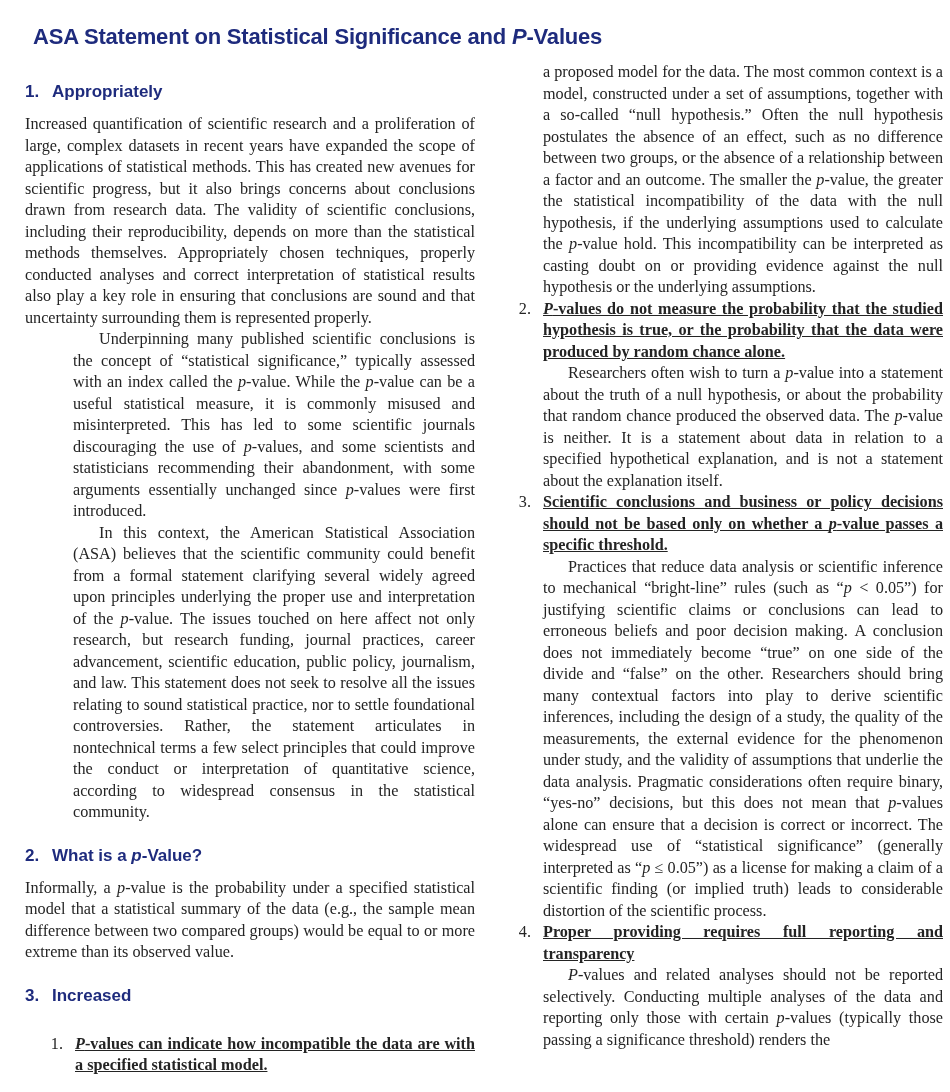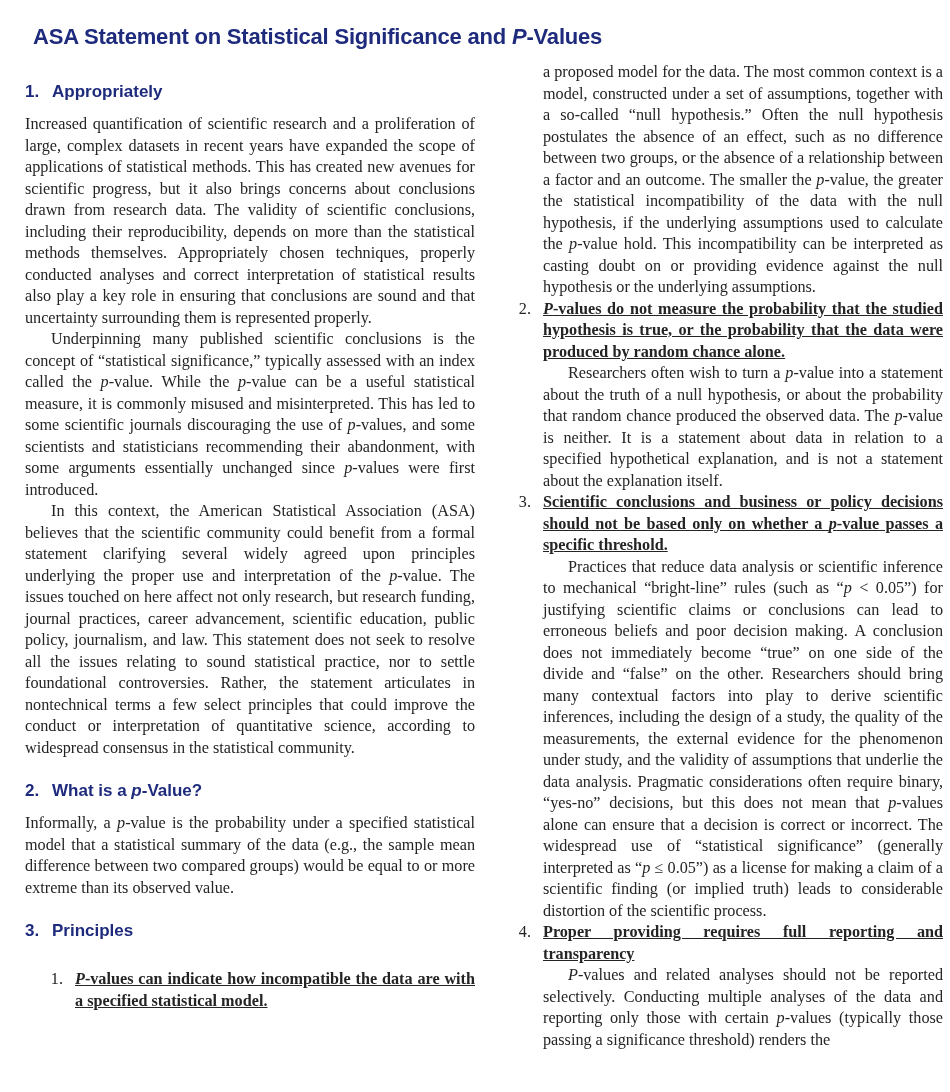--- a/index.html
+++ b/index.html
@@ -35,21 +35,21 @@
     font-weight: 700;
     font-size: 17px;
     color: var(--accent, #1e2b7d);
     margin: 21px 0 12px 0;
     text-align: left;
     line-height: 21px;
   }
   .sec-heading .h-num { display: inline-block; min-width: 27px; }
 
   p.para { margin: 0; }
-  p.para.indent { text-indent: 26px; }
+  p.para.indent { text-indent: 26px; margin-left: 48px; }
 
   .principles { margin-top: 28px; }
   .principle { position: relative; padding-left: 50px; margin: 0; }
   .p-num {
     position: absolute; left: 0; top: 0;
     width: 38px; text-align: right;
   }
   .p-lead { font-weight: 700; text-decoration: underline; }
   .p-body { text-indent: 25px; }
   p.para.cont { padding-left: 50px; margin-top: 2px; }
@@ -70,21 +70,21 @@
       <h2 class="sec-heading"><span class="h-num">1.</span><span>Appropriately</span></h2>
 
       <p class="para">Increased quantification of scientific research and a proliferation of large, complex datasets in recent years have expanded the scope of applications of statistical methods. This has created new avenues for scientific progress, but it also brings concerns about conclusions drawn from research data. The validity of scientific conclusions, including their reproducibility, depends on more than the statistical methods themselves. Appropriately chosen techniques, properly conducted analyses and correct interpretation of statistical results also play a key role in ensuring that conclusions are sound and that uncertainty surrounding them is represented properly.</p>
       <p class="para indent">Underpinning many published scientific conclusions is the concept of “statistical significance,” typically assessed with an index called the <i>p</i>-value. While the <i>p</i>-value can be a useful statistical measure, it is commonly misused and misinterpreted. This has led to some scientific journals discouraging the use of <i>p</i>-values, and some scientists and statisticians recommending their abandonment, with some arguments essentially unchanged since <i>p</i>-values were first introduced.</p>
       <p class="para indent">In this context, the American Statistical Association (ASA) believes that the scientific community could benefit from a formal statement clarifying several widely agreed upon principles underlying the proper use and interpretation of the <i>p</i>-value. The issues touched on here affect not only research, but research funding, journal practices, career advancement, scientific education, public policy, journalism, and law. This statement does not seek to resolve all the issues relating to sound statistical practice, nor to settle foundational controversies. Rather, the statement articulates in nontechnical terms a few select principles that could improve the conduct or interpretation of quantitative science, according to widespread consensus in the statistical community.</p>
 
       <h2 class="sec-heading"><span class="h-num">2.</span><span>What is a <i>p</i>-Value?</span></h2>
 
       <p class="para">Informally, a <i>p</i>-value is the probability under a specified statistical model that a statistical summary of the data (e.g., the sample mean difference between two compared groups) would be equal to or more extreme than its observed value.</p>
 
-      <h2 class="sec-heading"><span class="h-num">3.</span><span>Principles</span></h2>
+      <h2 class="sec-heading"><span class="h-num">3.</span><span>Increased</span></h2>
 
       <div class="principles">
         <div class="principle">
           <span class="p-num">1.</span>
           <div class="p-lead"><i>P</i>-values can indicate how incompatible the data are with a specified statistical model.</div>
         </div>
       </div>
 
     </section>
 

